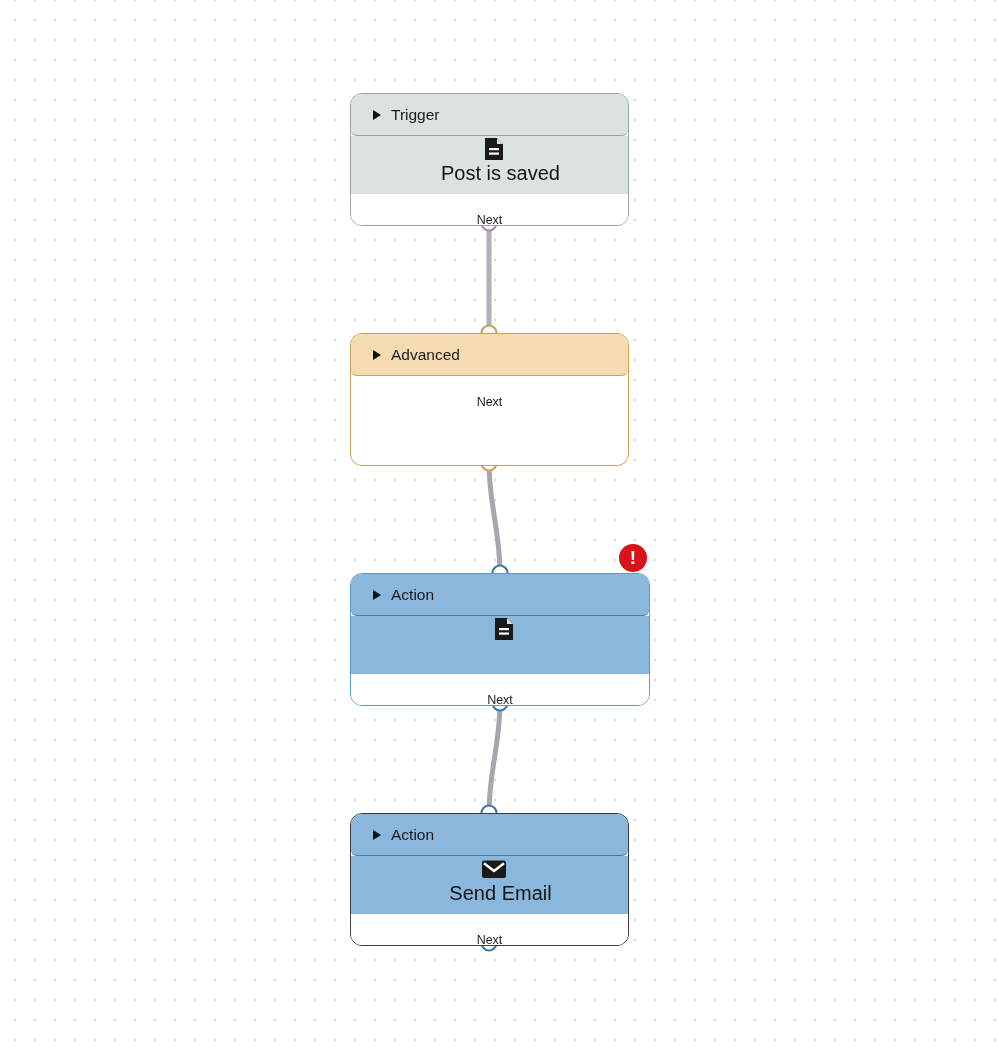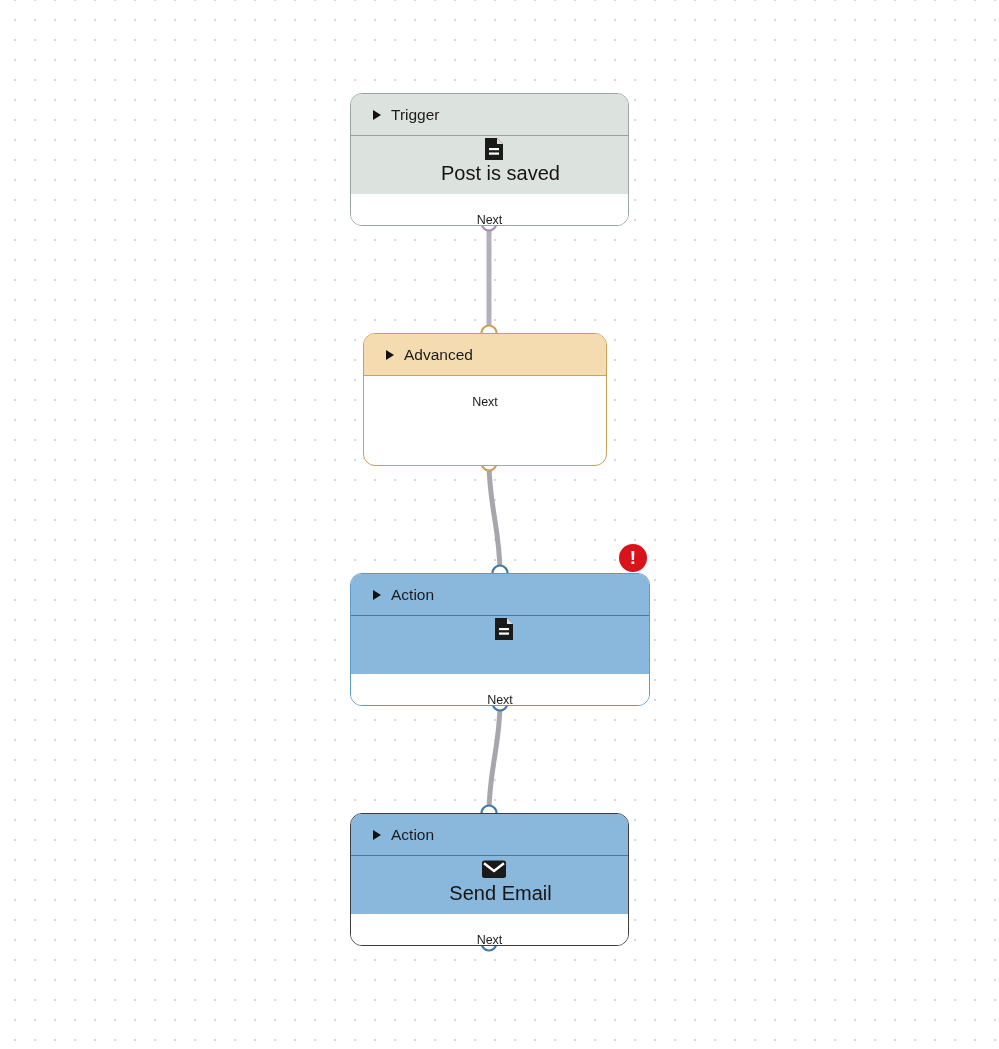--- a/index.html
+++ b/index.html
@@ -44,20 +44,21 @@
 
   .node-head {
     display: flex;
     align-items: center;
     box-sizing: border-box;
     height: 42px;
     padding: 0 0 0 22px;
     font-size: 15.5px;
     color: #1b1b1b;
     border-bottom: 1px solid #9aa0a0;
+    border-radius: 6px;
   }
   .tri {
     width: 0; height: 0;
     border-left: 8px solid #111;
     border-top: 5px solid transparent;
     border-bottom: 5px solid transparent;
     margin-right: 10px;
     flex: 0 0 auto;
   }
 
@@ -162,21 +163,21 @@
           <rect x="6" y="15.5" width="10" height="2.2" fill="#ffffff"></rect>
         </svg>
       </span>
       <span class="ttl">Post is saved</span>
     </div>
     <div class="node-foot">
       <span>Next</span>
     </div>
   </div>
 
-  <div class="node n-advanced" style="left:363px; top:333px; width:244px; height:133px;">
+  <div class="node n-advanced" style="left:350px; top:333px; width:279px; height:133px;">
     <div class="node-head">
       <span class="tri"></span>
       <span>Advanced</span>
     </div>
     <div class="node-foot">
       <span>Next</span>
     </div>
   </div>
 
   <div class="node n-action" style="left:350px; top:573px; width:300px; height:133px;">

